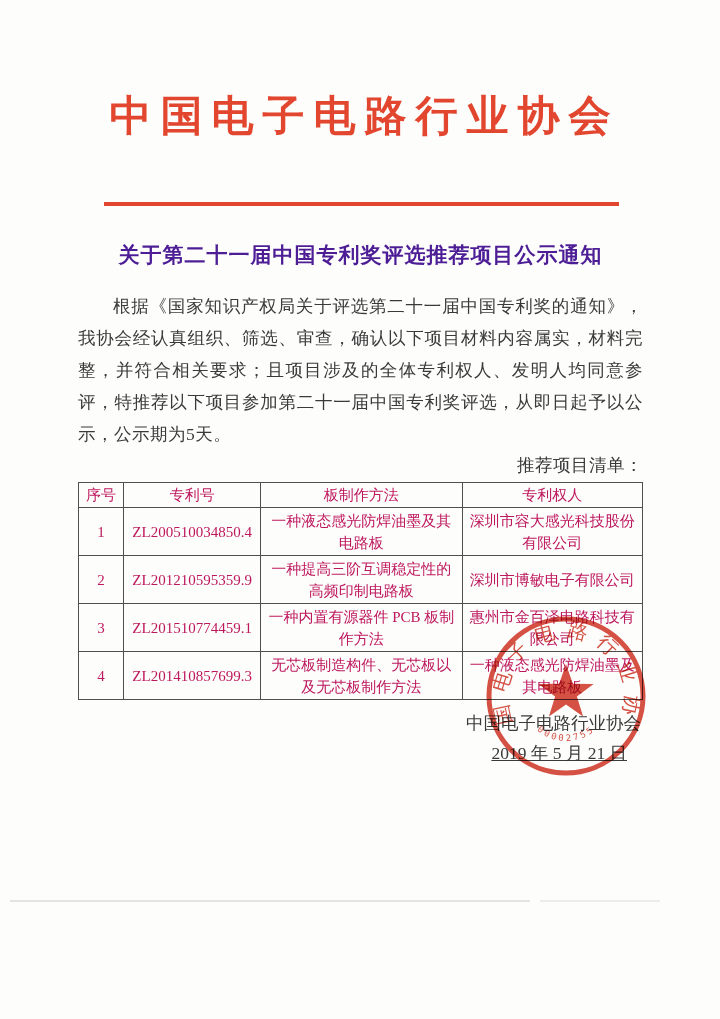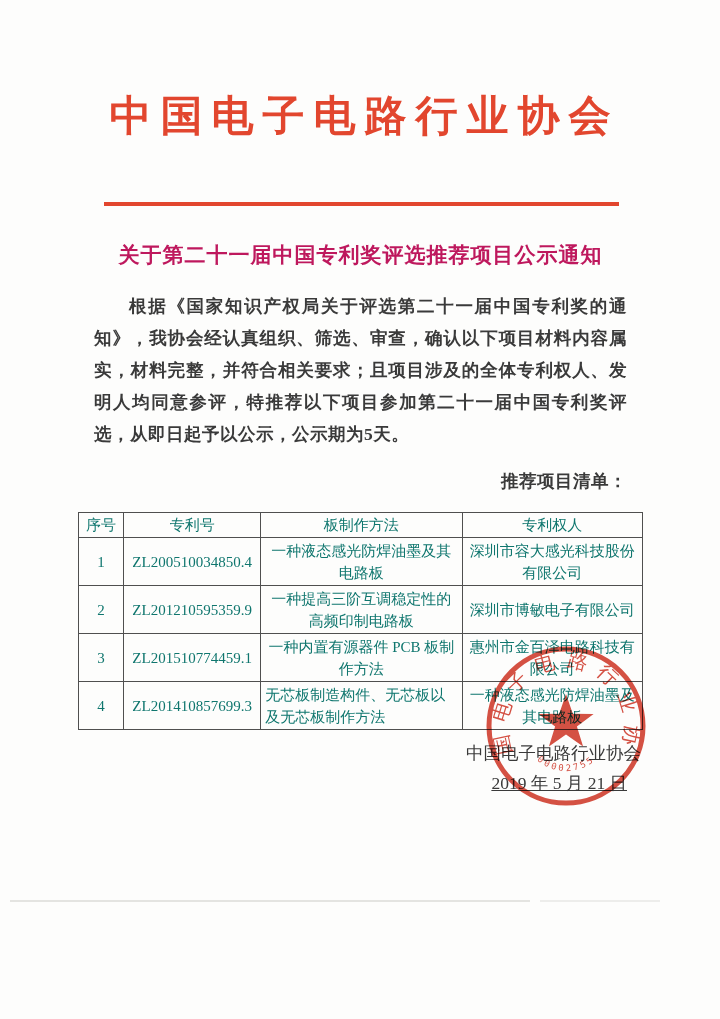--- a/index.html
+++ b/index.html
@@ -19,39 +19,39 @@
     font-size:42px;font-weight:bold;letter-spacing:9px;text-indent:9px;
     color:var(--red);white-space:nowrap;
   }
   .divider{
     position:absolute;top:202px;left:104px;width:515px;height:4px;
     background:var(--red);
   }
   .content{position:absolute;left:78px;top:240px;width:565px;}
   .title{
     margin:0 0 20px 0;font-size:21px;font-weight:bold;text-align:center;
-    letter-spacing:1px;color:#be185d;line-height:30px;
+    letter-spacing:1px;color:#4c1d95;line-height:30px;
   }
   .para{
-    margin:16px;font-size:17.5px;letter-spacing:0.5px;line-height:32px;
-    text-align:justify;text-indent:2em;color:var(--ink);font-weight:bold;
+    margin:0;font-size:17.5px;letter-spacing:0.5px;line-height:32px;
+    text-align:justify;text-indent:2em;color:var(--ink);
   }
   .list-label{line-height:30px;text-align:right;}
   table{
     border-collapse:collapse;width:100%;table-layout:fixed;margin-top:2px;
-    font-size:15px;color:#0f766e;
+    font-size:15px;color:#be185d;
   }
   th,td{
     border:1px solid #4f4f4f;text-align:center;vertical-align:middle;
     padding:1px 4px;line-height:22px;font-weight:normal;
     overflow:hidden;
   }
   thead tr{height:25px;}
   tbody tr{height:48px;}
-  td.name-left{text-align:left;}
+  td.name-left{text-align:center;}
   .p-objection{margin-top:22px;}
   .signature{
     position:relative;margin-top:8px;text-align:right;font-size:17.5px;
     line-height:30px;
   }
   .signature .sig-org{padding-right:2px;}
   .signature .sig-date{padding-right:16px;text-decoration:underline;}
   .stamp{
     position:absolute;top:-97px;right:-8px;width:170px;height:170px;
     color:var(--stamp);opacity:0.86;mix-blend-mode:multiply;z-index:5;

